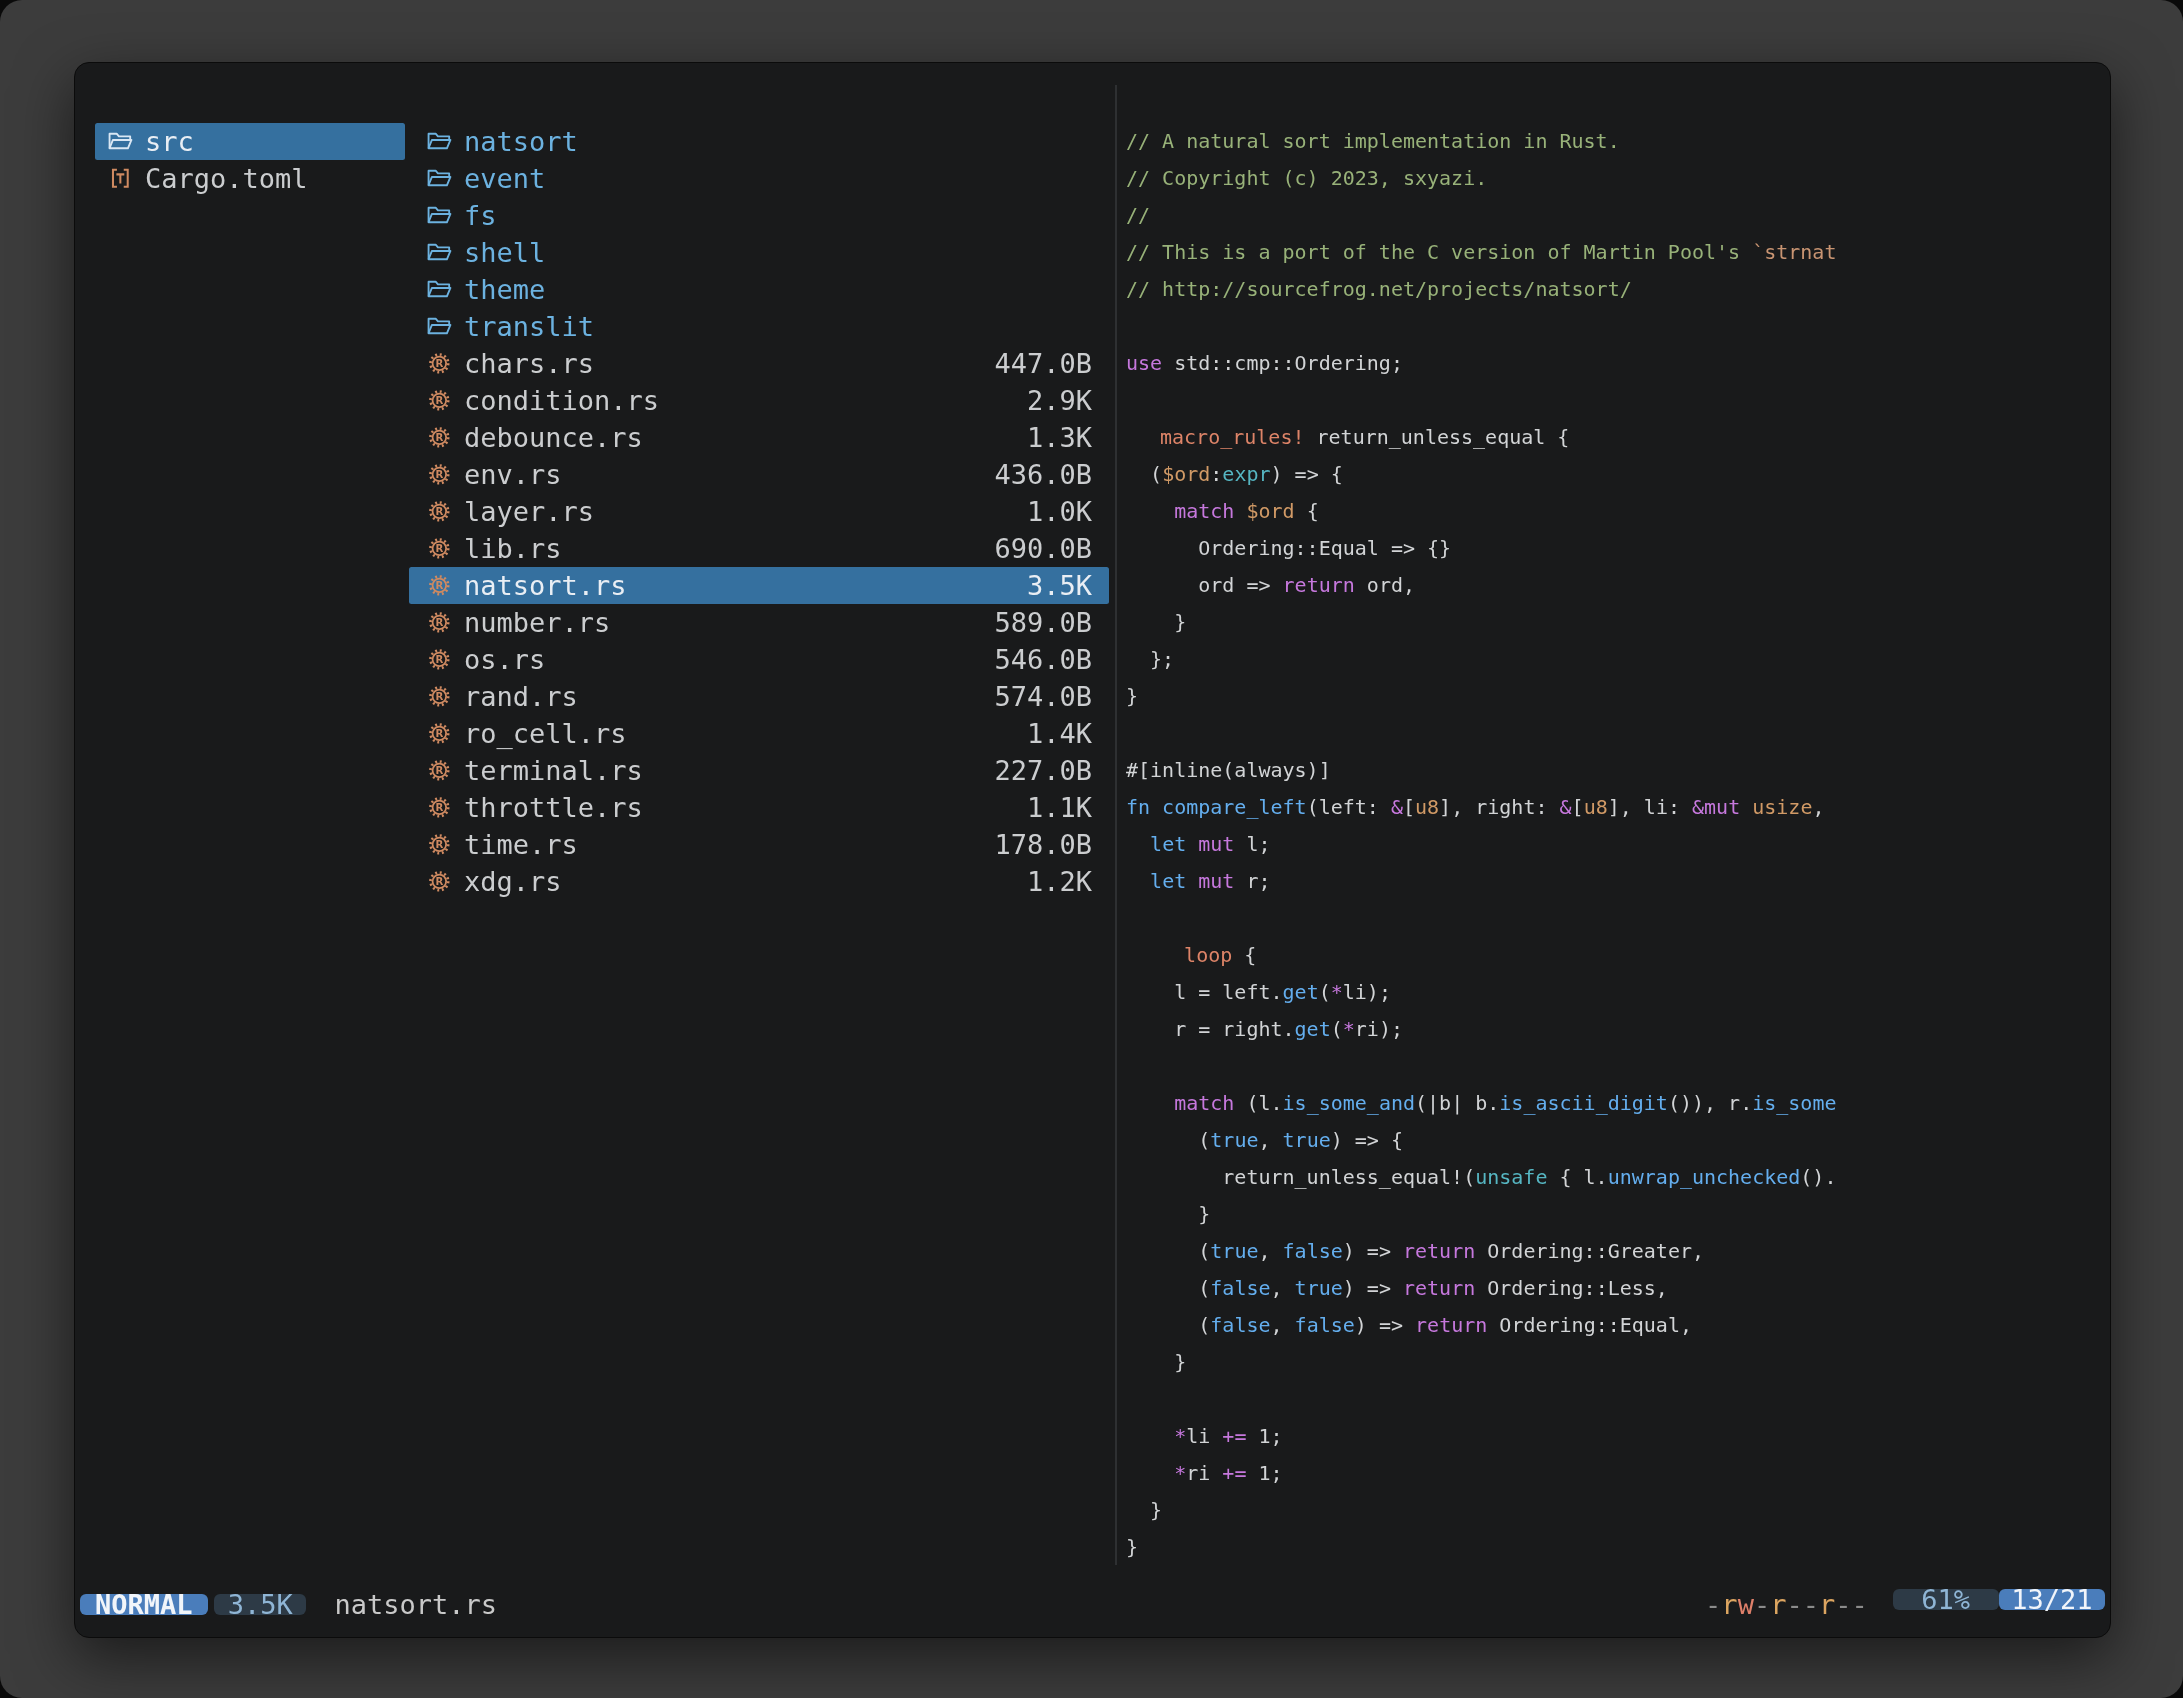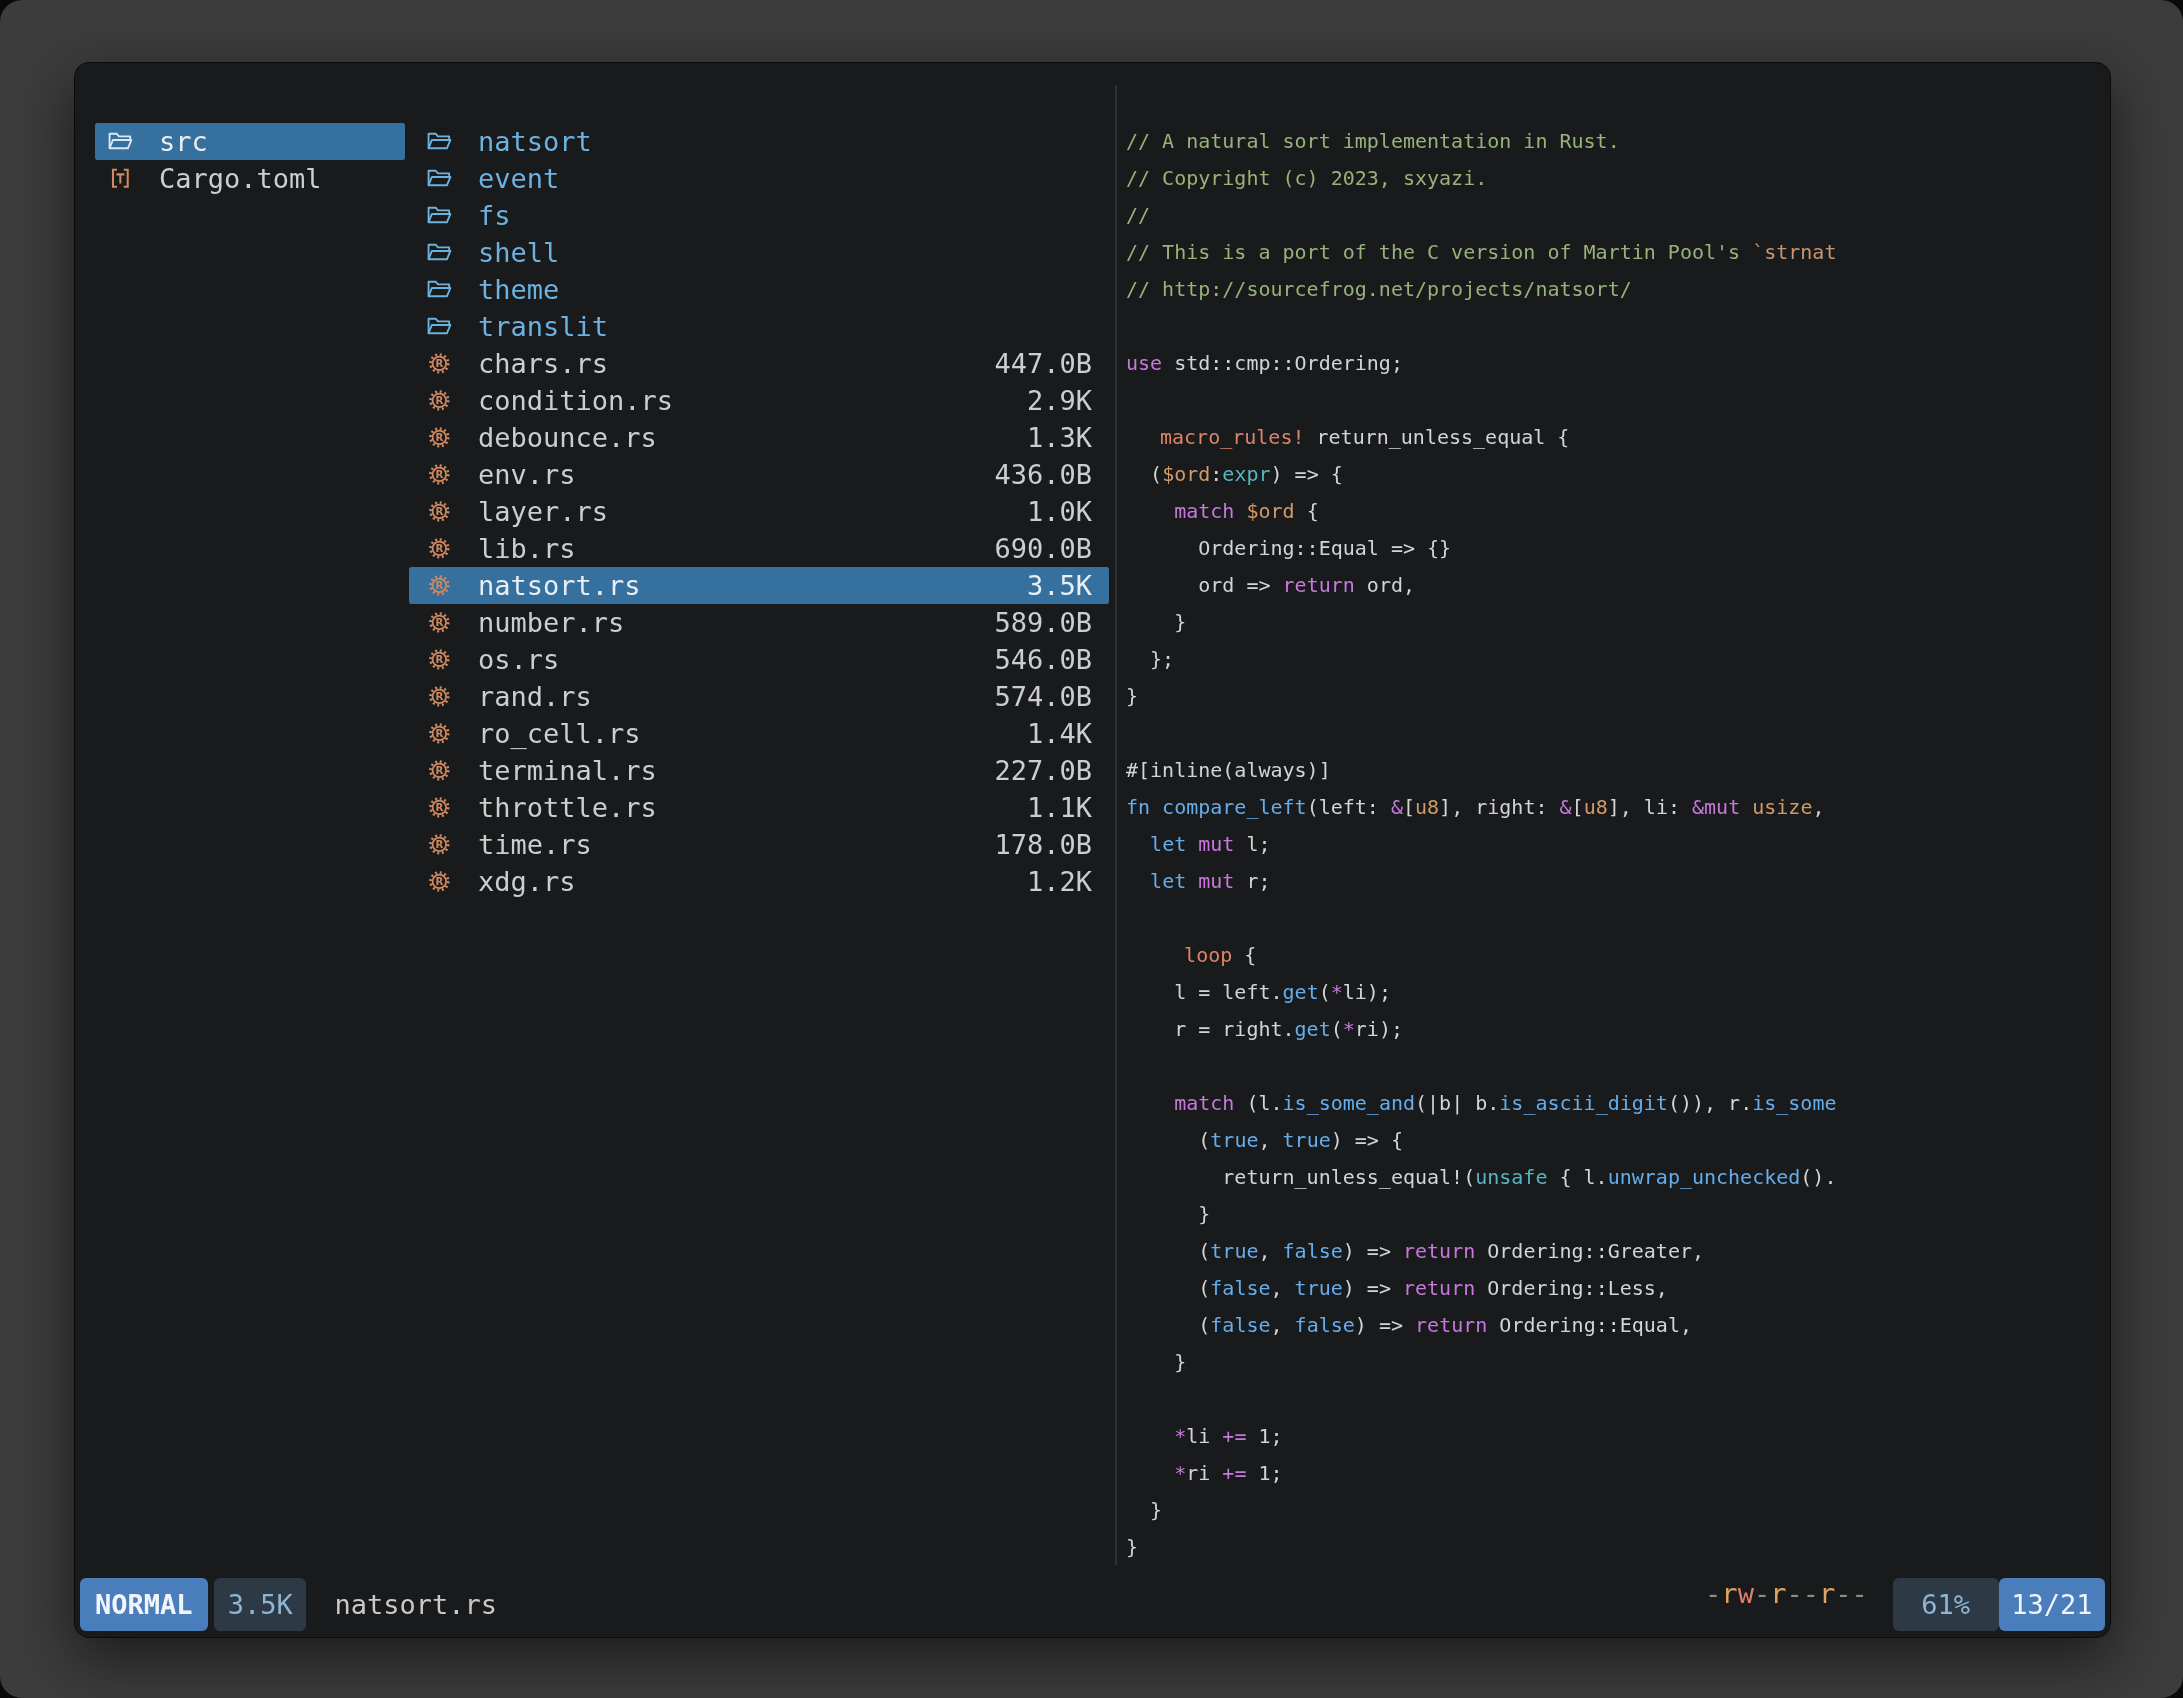--- a/index.html
+++ b/index.html
@@ -16,21 +16,21 @@
   .current-pane { left:334px; width:700px; }
   .preview-pane { left:1051px; width:980px; height:1443px; overflow:hidden; }
   .divider { position:absolute; left:1040px; top:22px; height:1480px; width:1.7px;
              background:var(--divider,#2e3032); }
 
   
   .row { height:37px; display:flex; align-items:center; font-size:27px;
          color:var(--file-fg,#cbcdcf); border-radius:2.5px; padding:0 17px 0 15px; }
   .parent-pane .row { padding:0 11.7px 0 10px; }
   .row .ic { width:30px; flex:none; display:inline-flex; justify-content:center; align-items:center; }
-  .row .name { white-space:pre; margin-left:24px; }
+  .row .name { white-space:pre; margin-left:10px; }
   .row .size { margin-left:auto; white-space:pre; }
   .row.dir .name { color:var(--dir-fg,#6cb2e0); }
   .ic-folder { color:var(--dir-fg,#6cb2e0); }
   .ic-rust, .ic-toml { color:var(--rust-icon,#cf8a61); }
   .row.selected { background:var(--selection-bg,#35709f); }
   .row.selected .name, .row.selected .size { color:#e9eef4; }
   .row.selected .ic-folder { color:#d9e7f4; }
 
   
   .cl { height:37px; line-height:37px; font-size:20px; white-space:pre;
@@ -40,21 +40,21 @@
   .s-cs { color:var(--syn-cs,#c89472); }
   .s-o  { color:var(--syn-o,#d19a66); }
   .s-r  { color:var(--syn-r,#dd8468);margin-left:34px; }
   .s-p  { color:var(--syn-p,#c678dd); }
   .s-b  { color:var(--syn-b,#64aeee); }
   .s-y  { color:var(--syn-y,#56b6c2); }
 
   
   .statusbar { position:absolute; left:5px; right:5px; bottom:13.4px; height:39px;
                display:flex; align-items:center; font-size:27px; }
-  .badge { height:53px; display:inline-flex; align-items:center; border-radius:6px; white-space:pre; }
+  .badge { height:21px; display:inline-flex; align-items:center; border-radius:6px; white-space:pre; }
   .badge-blue { background:var(--badge-blue-bg,#4a7dbb); color:var(--badge-blue-fg,#f1f5fa); }
   .badge-gray { background:var(--badge-gray-bg,#2d3a46); color:var(--badge-gray-fg,#8fb5d5); }
   .mode { font-weight:bold; padding:0 15px; }
   .sb-size { padding:0 13.4px; margin-left:6.7px; }
   .sb-filename { margin-left:28.5px; color:#c9c9c9; }
   .sb-right { margin-left:auto; display:flex; }
   .perms { margin-right:25px; letter-spacing:0; }
   .pm-dash { color:var(--perm-dash,#8b8b8b); }
   .pm-r { color:var(--perm-r,#dca561); }
   .pm-w { color:var(--perm-w,#e0806a); }

